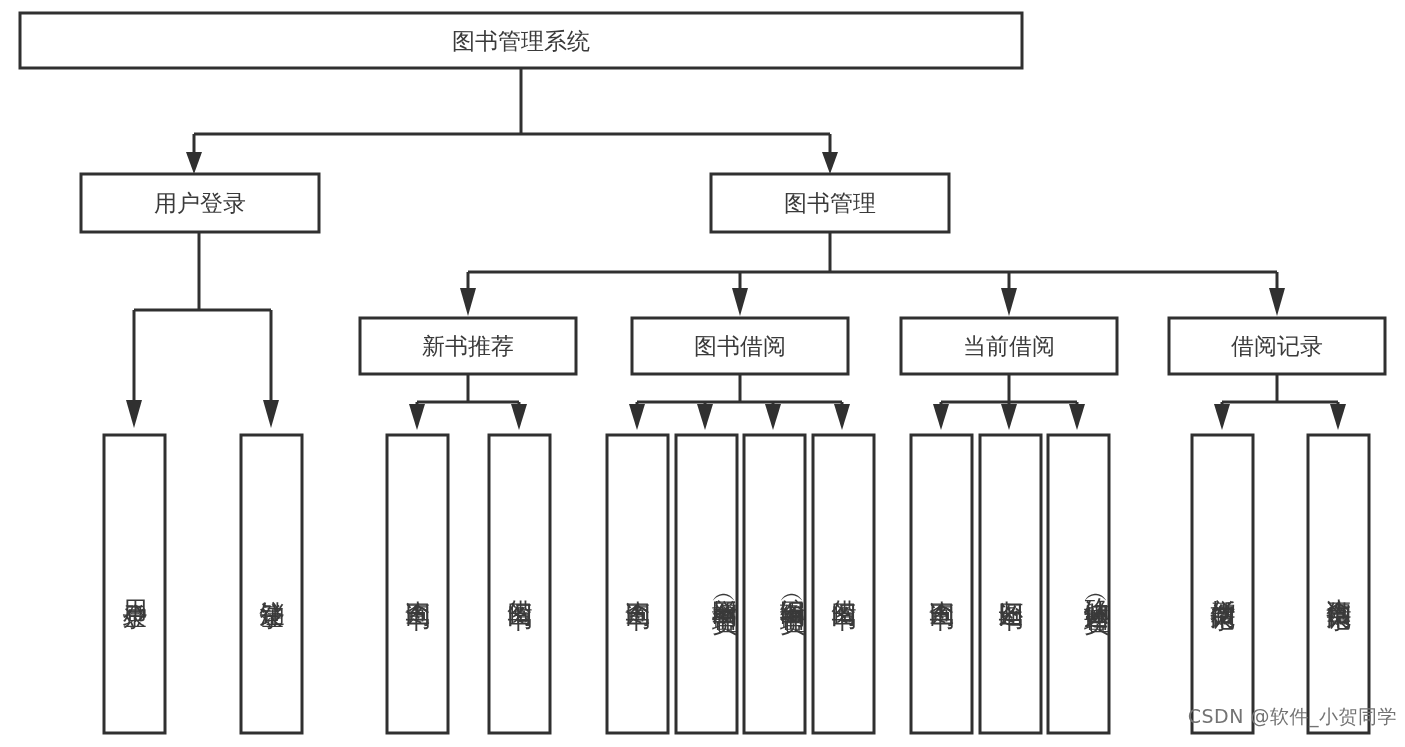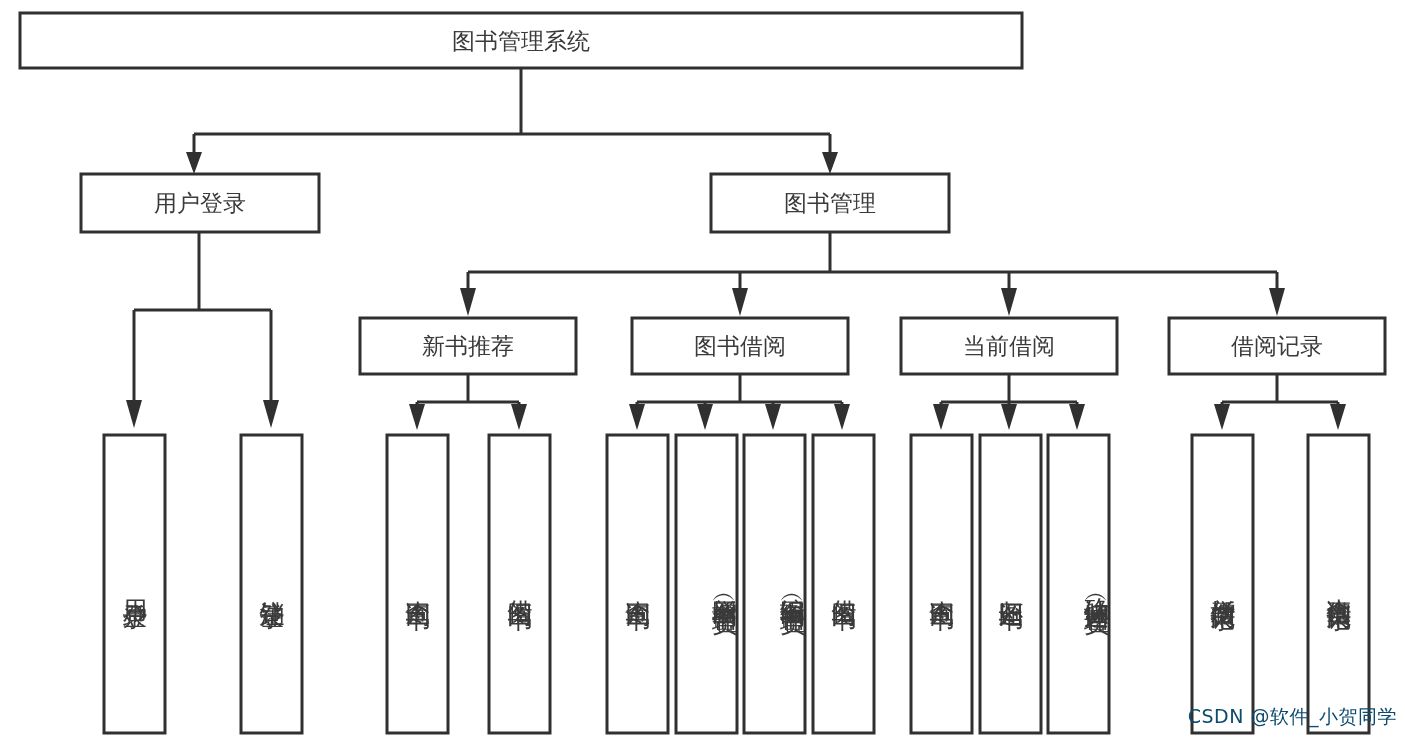--- a/index.html
+++ b/index.html
@@ -65,21 +65,21 @@
     text-align: center;
     pointer-events: none;
     user-select: none;
   }
   .watermark {
     position: absolute;
     right: 8px;
     bottom: 4px;
     font-family: "DejaVu Sans", "Liberation Sans", sans-serif;
     font-size: 19px;
-    color: #0c4a6e;
+    color: #737373;
     white-space: nowrap;
     letter-spacing: 0.5px;
   }
 </style>
 </head>
 <body>
 
 <div id="diagram-root">
 
   <svg class="diagram-canvas" viewBox="0 0 1405 747" xmlns="http://www.w3.org/2000/svg">

